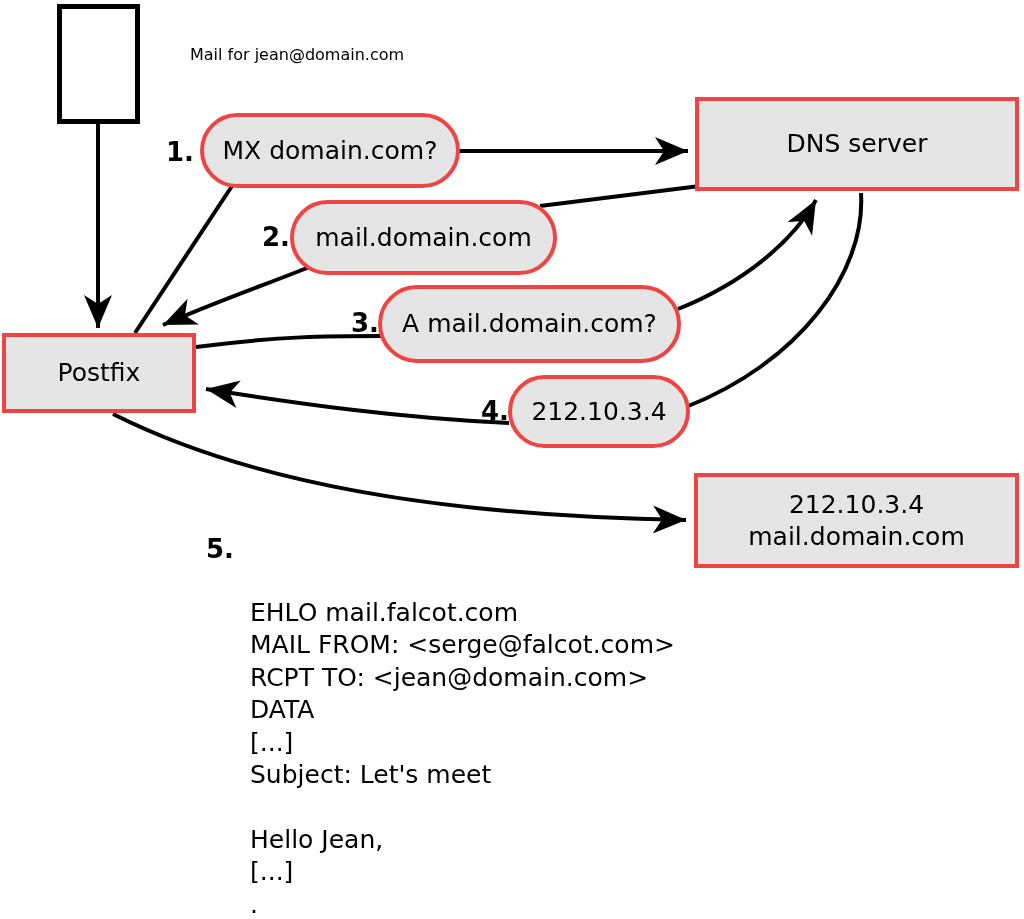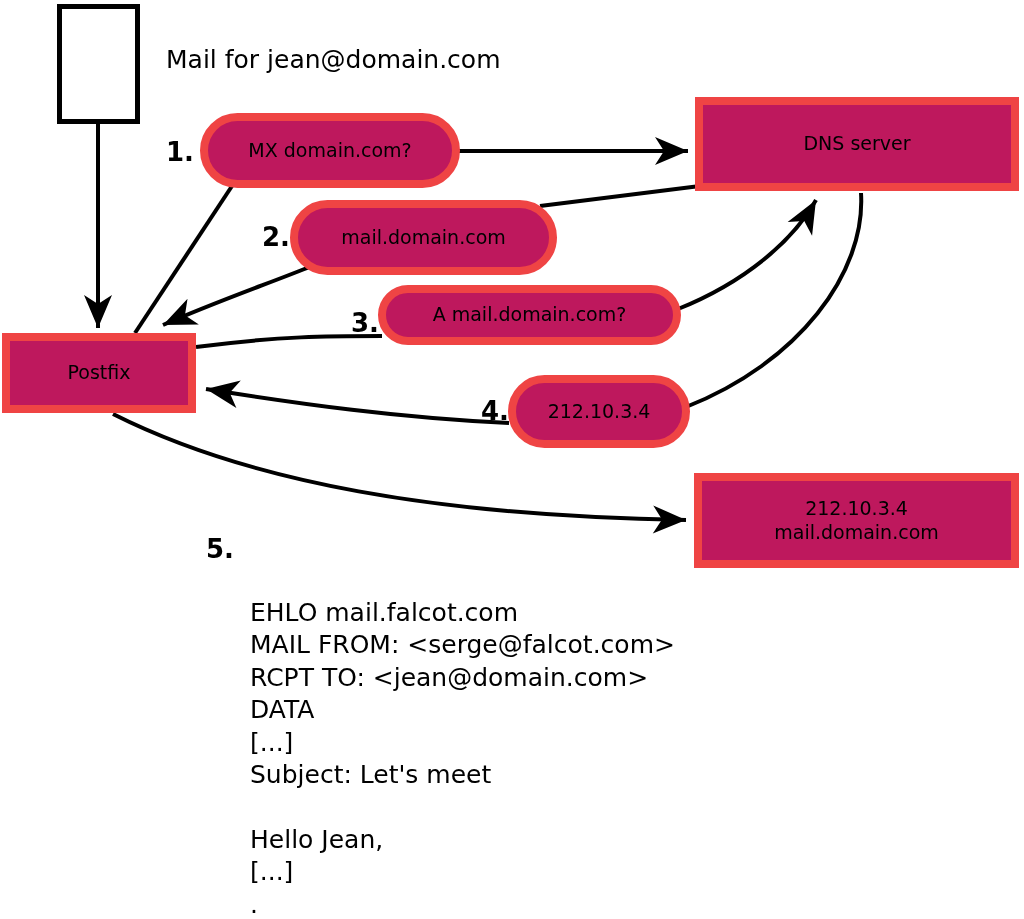--- a/index.html
+++ b/index.html
@@ -17,39 +17,40 @@
     overflow: hidden;
   }
   #wires {
     position: absolute;
     left: 0; top: 0;
     width: 1024px; height: 919px;
     z-index: 1;
   }
   .node {
     position: absolute;
-    background: #be185d;
-    border: 8px solid #ef4444;
+    background: #e5e5e5;
+    border: 4px solid #ef4444;
     display: flex;
     align-items: center;
     justify-content: center;
     z-index: 2;
     box-sizing: border-box;
-    font-size: 19px;
+    font-size: 25px;
     line-height: 1.25;
     text-align: center;
   }
   .pill {
     border-radius: 999px;
   }
   .txt {
     position: absolute;
     z-index: 3;
-    font-size: 25px;
+    font-size: 16px;
     white-space: nowrap;
+    margin-left: 24px;
   }
   .stepnum {
     position: absolute;
     z-index: 3;
     font-size: 26px;
     font-weight: bold;
     white-space: nowrap;
   }
   #envelope {
     position: absolute;
@@ -58,21 +59,21 @@
     border: 5px solid #000000;
     background: #ffffff;
     box-sizing: border-box;
     z-index: 2;
   }
   #postfix-box   { left: 2px;   top: 333px; width: 194px; height: 80px; }
   #dns-box       { left: 695px; top: 97px;  width: 324px; height: 94px; }
   #mailserver-box{ left: 694px; top: 473px; width: 325px; height: 95px; flex-direction: column; }
   #pill-1 { left: 200px; top: 113px; width: 260px; height: 75px; }
   #pill-2 { left: 290px; top: 200px; width: 267px; height: 75px; }
-  #pill-3 { left: 378px; top: 285px; width: 303px; height: 60px; }
+  #pill-3 { left: 378px; top: 285px; width: 303px; height: 78px; }
   #pill-4 { left: 508px; top: 375px; width: 182px; height: 73px; }
   #mail-title { left: 166px; top: 45px; }
   #num-1 { left: 166px; top: 137px; }
   #num-2 { left: 262px; top: 222px; }
   #num-3 { left: 351px; top: 308px; }
   #num-4 { left: 481px; top: 396px; }
   #step5-row {
     position: absolute;
     left: 206px; top: 534px;
     z-index: 3;

